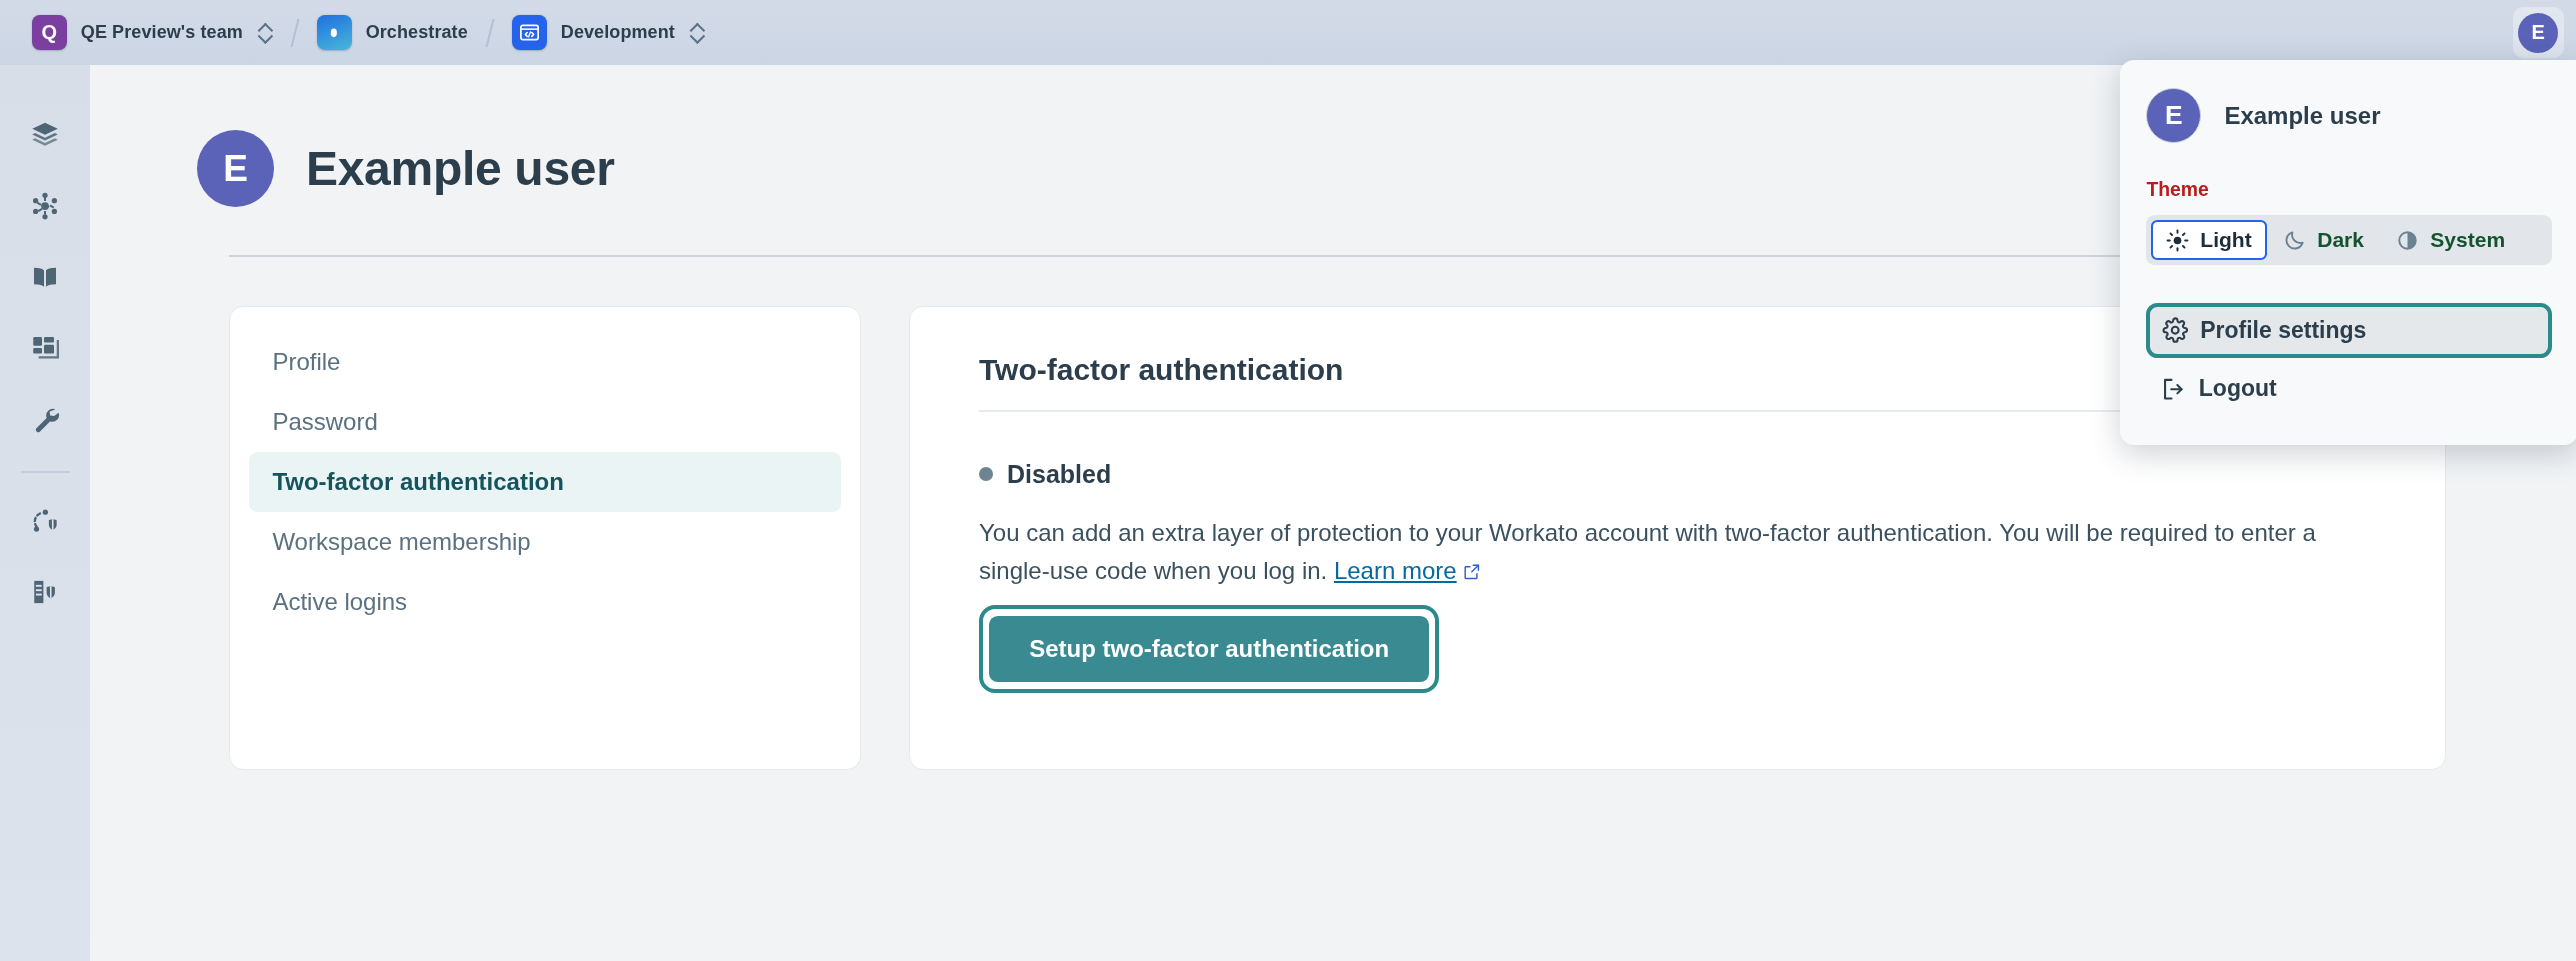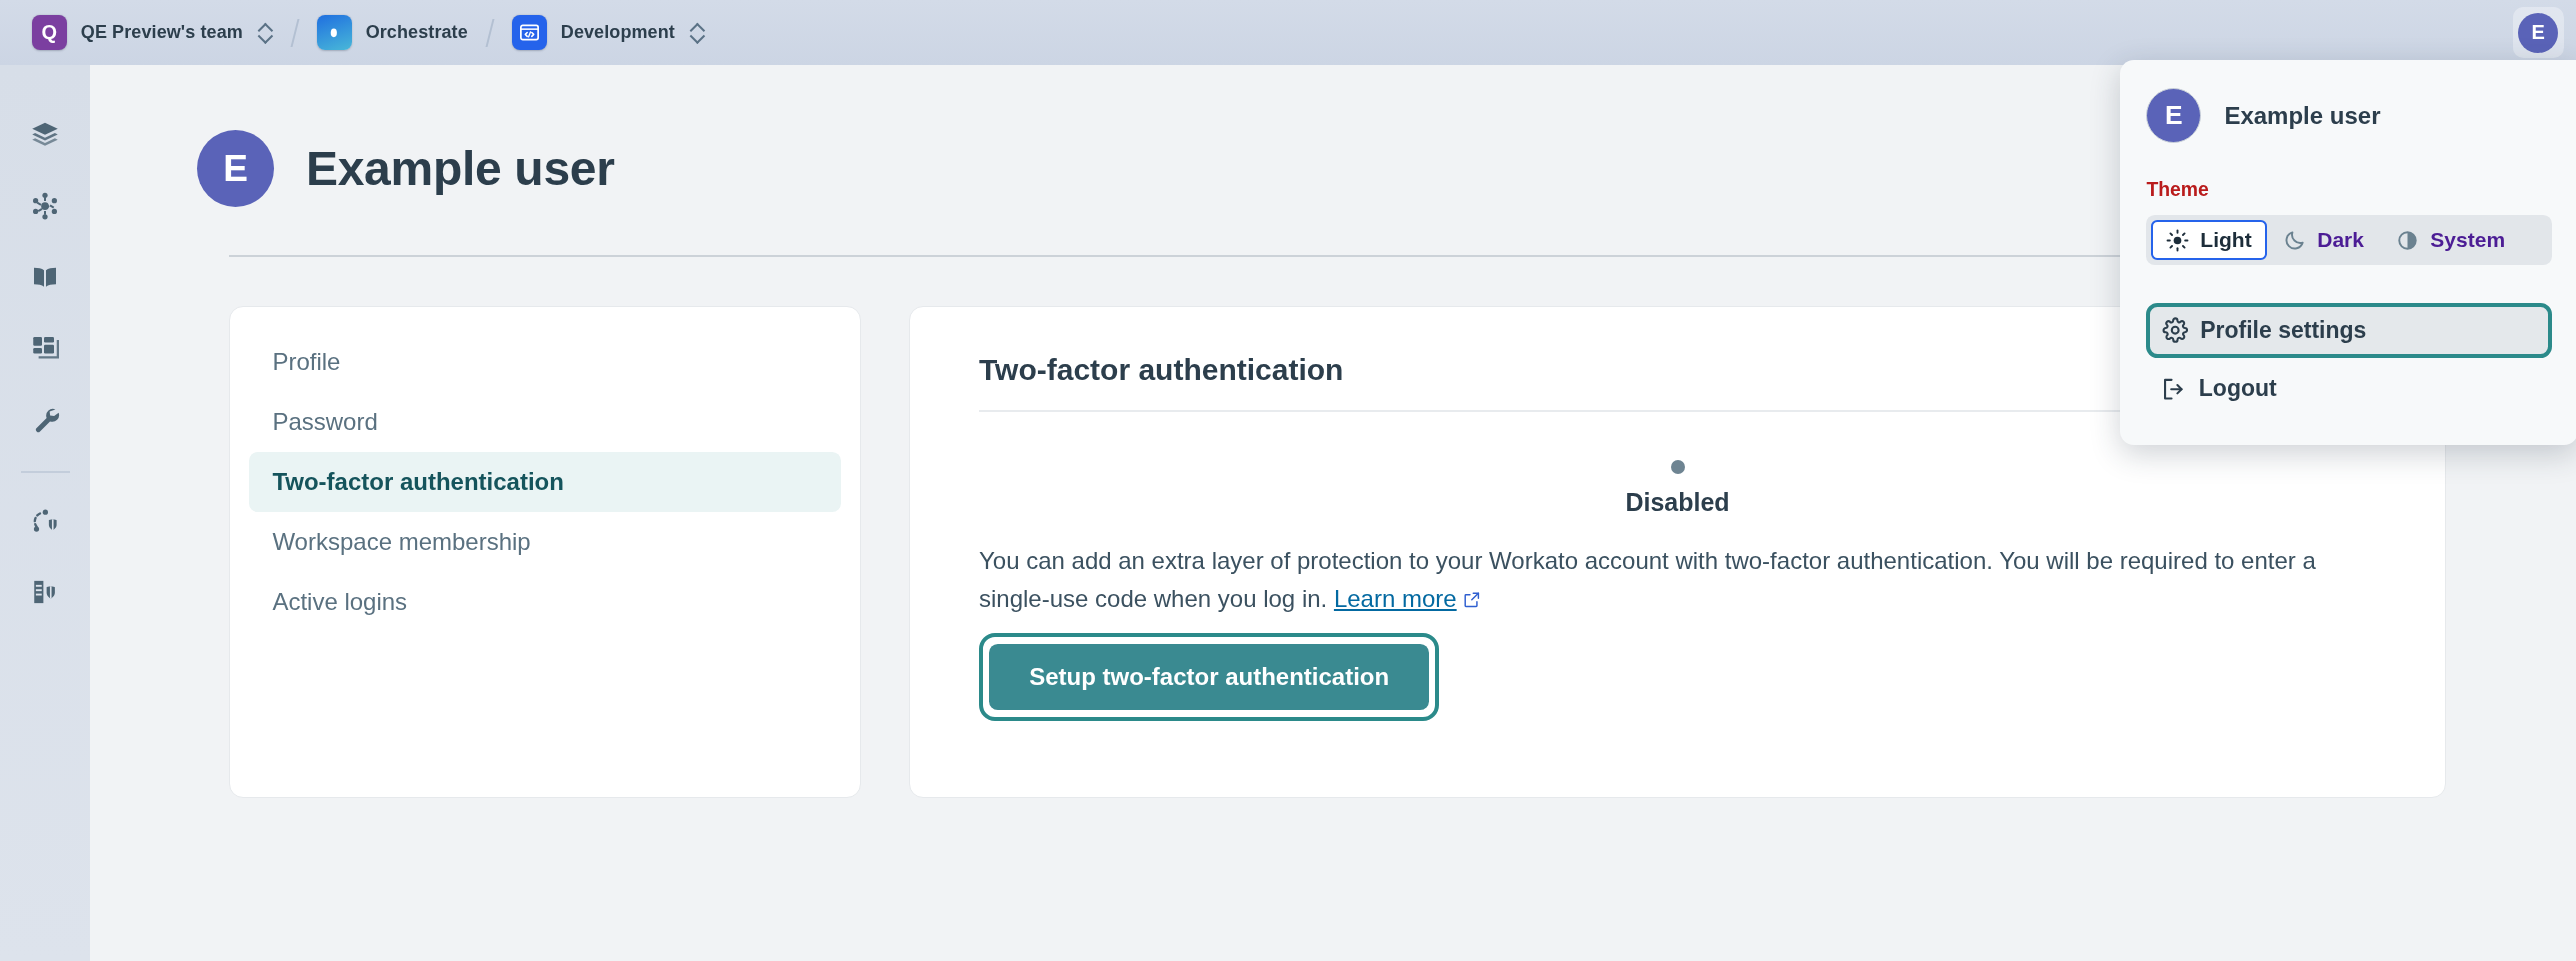--- a/index.html
+++ b/index.html
@@ -199,21 +199,20 @@
   .card-rule {
     height: 1.8px;
     background: #e8ebee;
     margin: 23px 0 0 0;
   }
   .status-row {
     display: flex;
     align-items: center;
     gap: 14px;
     margin-top: 48px;
-    flex-direction: column;
   }
   .status-dot {
     width: 14px; height: 14px;
     border-radius: 50%;
     background: #6e8492;
     flex: none;
   }
   .status-label {
     font-size: 25px;
     font-weight: 700;
@@ -305,21 +304,21 @@
     margin-bottom: 38px;
   }
   .theme-opt {
     display: flex;
     align-items: center;
     gap: 11.4px;
     padding: 8.8px 16px;
     border-radius: 6.2px;
     font-size: 21px;
     font-weight: 700;
-    color: #4c1d95;
+    color: #14532d;
     cursor: pointer;
     white-space: nowrap;
   }
   .theme-opt.selected {
     background: #ffffff;
     color: #1d2d3a;
     border: 2.6px solid #2563eb;
     padding: 6.2px 13.2px;
   }
   .theme-opt svg { width: 23px; height: 23px; display: block; flex: none; }

